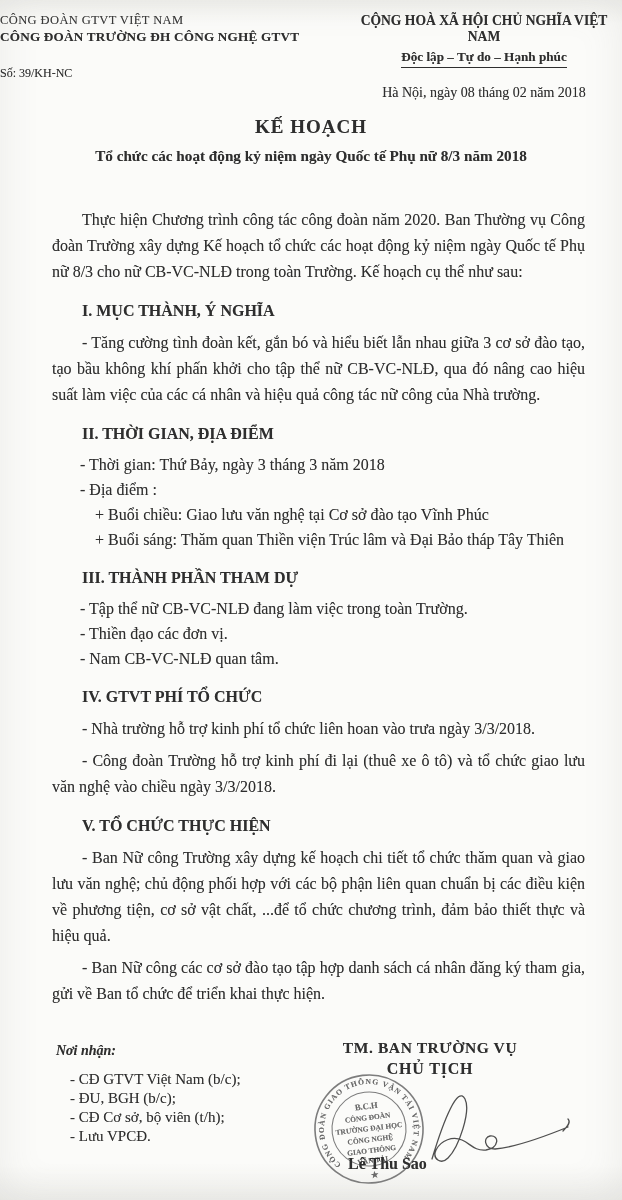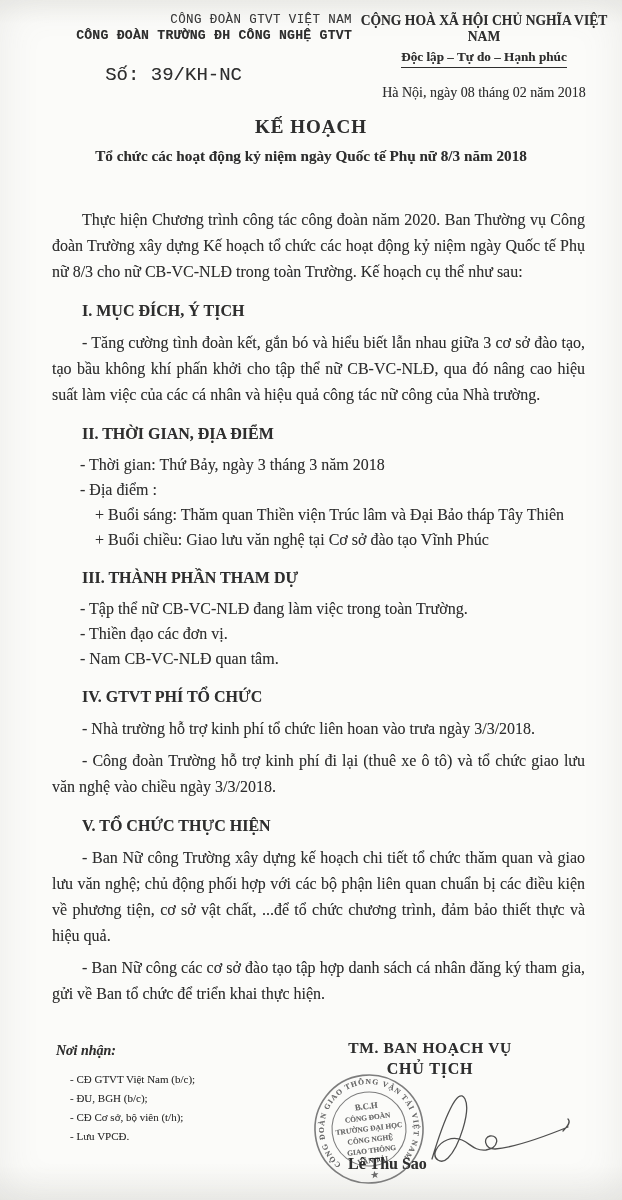--- a/index.html
+++ b/index.html
@@ -10,24 +10,24 @@
     margin: 0 auto;
     background: linear-gradient(180deg, #f2f2ef 0%, #fbfbf9 2%, #fbfbf9 97%, #f0f0ed 100%);
     box-shadow: inset 0 0 40px rgba(120,120,115,0.12);
     font-family: "Liberation Serif", "DejaVu Serif", serif;
     color: #2e2e2e;
     overflow: hidden;
     text-shadow: 0 0 0.5px rgba(46,46,46,0.35);
   }
   
   .hdr { display: flex; padding-top: 13px; }
-  .hdr-left { flex: 0 0 352px; text-align: right; font-family: Liberation Mono, monospace; }
+  .hdr-left { flex: 0 0 352px; text-align: left; }
   .org1 { font-size: 12.5px; letter-spacing: 0.4px; color: #3a3a3a; }
   .org2 { font-size: 13.2px; font-weight: bold; letter-spacing: 0.2px; margin-top: 1px; }
-  .docnum { font-size: 19px; margin-top: 21px; margin-right: 110px; }
+  .docnum { font-size: 12px; margin-top: 21px; margin-right: 110px; }
   .hdr-right { flex: 1; text-align: center; padding-right: 6px; }
   .nat1 { font-size: 13.6px; font-weight: bold; }
   .nat2-wrap { margin-top: 2px; }
   .nat2 { display: inline-block; font-size: 13.2px; font-weight: bold;
           border-bottom: 1.4px solid #2e2e2e; padding-bottom: 2px; }
   .pdate { font-size: 14px; margin-top: 17px; }
   
   .title { text-align: center; font-size: 19px; font-weight: bold;
            letter-spacing: 1px; margin-top: 15px; }
   .subtitle { text-align: center; font-size: 15.2px; font-weight: bold; margin-top: 9px; }
@@ -36,21 +36,21 @@
   .para { margin: 6px 0; text-indent: 30px; text-align: justify; }
   .intro { margin-top: 42px; }
   .heading { font-weight: bold; font-size: 16px; padding-left: 30px;
              margin: 13px 0 6px 0; }
   .line { padding-left: 28px; line-height: 24px; margin: 1px 0; }
   .line.sub { padding-left: 43px; }
   
   .recip-label { position: absolute; left: 56px; top: 1043px;
                  font-size: 14px; font-weight: bold; font-style: italic; }
   .recip { position: absolute; left: 70px; top: 1070px;
-           font-size: 11px; line-height: 19px; }
+           font-size: 15px; line-height: 19px; }
   .signblock { position: absolute; left: 330px; top: 1039px; width: 200px;
                text-align: center; }
   .sign-org { font-size: 15.5px; font-weight: bold; letter-spacing: 0.6px; }
   .sign-role { font-size: 16px; font-weight: bold; letter-spacing: 0.8px; margin-top: 3px; }
   .signer-name { position: absolute; left: 348px; top: 1155px; width: 150px;
                  font-size: 16px; font-weight: bold; }
   .stampsig { position: absolute; left: 296px; top: 1057px; }
   .stampsig .ring { stroke: #7d7d7d; fill: none; }
   .stampsig text { font-family: "Liberation Serif", serif; font-weight: bold; fill: #6a6a6a; }
   .stampsig .sigpath { stroke: #4f4f4f; stroke-width: 1.3; fill: none;
@@ -75,28 +75,28 @@
       <div class="pdate">Hà Nội, ngày 08 tháng 02 năm 2018</div>
     </div>
   </div>
 
   <div class="title">KẾ HOẠCH</div>
   <div class="subtitle">Tổ chức các hoạt động kỷ niệm ngày Quốc tế Phụ nữ 8/3 năm 2018</div>
 
   <div class="content">
     <p class="para intro">Thực hiện Chương trình công tác công đoàn năm 2020. Ban Thường vụ Công đoàn Trường xây dựng Kế hoạch tổ chức các hoạt động kỷ niệm ngày Quốc tế Phụ nữ 8/3 cho nữ CB-VC-NLĐ trong toàn Trường. Kế hoạch cụ thể như sau:</p>
 
-    <div class="heading">I. MỤC ĐÍCH, Ý TỊCH</div>
+    <div class="heading">I. MỤC THÀNH, Ý NGHĨA</div>
     <p class="para">- Tăng cường tình đoàn kết, gắn bó và hiểu biết lẫn nhau giữa 3 cơ sở đào tạo, tạo bầu không khí phấn khởi cho tập thể nữ CB-VC-NLĐ, qua đó nâng cao hiệu suất làm việc của các cá nhân và hiệu quả công tác nữ công của Nhà trường.</p>
 
     <div class="heading">II. THỜI GIAN, ĐỊA ĐIỂM</div>
     <div class="line">- Thời gian: Thứ Bảy, ngày 3 tháng 3 năm 2018</div>
     <div class="line">- Địa điểm :</div>
+    <div class="line sub">+ Buổi chiều: Giao lưu văn nghệ tại Cơ sở đào tạo Vĩnh Phúc</div>
     <div class="line sub">+ Buổi sáng: Thăm quan Thiền viện Trúc lâm và Đại Bảo tháp Tây Thiên</div>
-    <div class="line sub">+ Buổi chiều: Giao lưu văn nghệ tại Cơ sở đào tạo Vĩnh Phúc</div>
 
     <div class="heading">III. THÀNH PHẦN THAM DỰ</div>
     <div class="line">- Tập thể nữ CB-VC-NLĐ đang làm việc trong toàn Trường.</div>
     <div class="line">- Thiền đạo các đơn vị.</div>
     <div class="line">- Nam CB-VC-NLĐ quan tâm.</div>
 
     <div class="heading">IV. GTVT PHÍ TỔ CHỨC</div>
     <p class="para">- Nhà trường hỗ trợ kinh phí tổ chức liên hoan vào trưa ngày 3/3/2018.</p>
     <p class="para">- Công đoàn Trường hỗ trợ kinh phí đi lại (thuê xe ô tô) và tổ chức giao lưu văn nghệ vào chiều ngày 3/3/2018.</p>
 
@@ -107,21 +107,21 @@
 
   <div class="recip-label">Nơi nhận:</div>
   <div class="recip">
     <div>- CĐ GTVT Việt Nam (b/c);</div>
     <div>- ĐU, BGH (b/c);</div>
     <div>- CĐ Cơ sở, bộ viên (t/h);</div>
     <div>- Lưu VPCĐ.</div>
   </div>
 
   <div class="signblock">
-    <div class="sign-org">TM. BAN HOẠCH VỤ</div>
+    <div class="sign-org">TM. BAN TRƯỜNG VỤ</div>
     <div class="sign-role">CHỦ TỊCH</div>
   </div>
 
   <svg class="stampsig" width="290" height="140" viewBox="0 0 290 140">
     <g transform="rotate(-7 73 72)">
       <circle class="ring" cx="73" cy="72" r="54" stroke-width="1.6"></circle>
       <circle class="ring" cx="73" cy="72" r="37" stroke-width="1.1"></circle>
       <path id="ringpath" d="M 41.2 103.8 A 45 45 0 1 1 104.8 103.8" fill="none"></path>
       <text font-size="7.6" letter-spacing="1.1">
         <textPath href="#ringpath">CÔNG ĐOÀN GIAO THÔNG VẬN TẢI VIỆT NAM</textPath>

